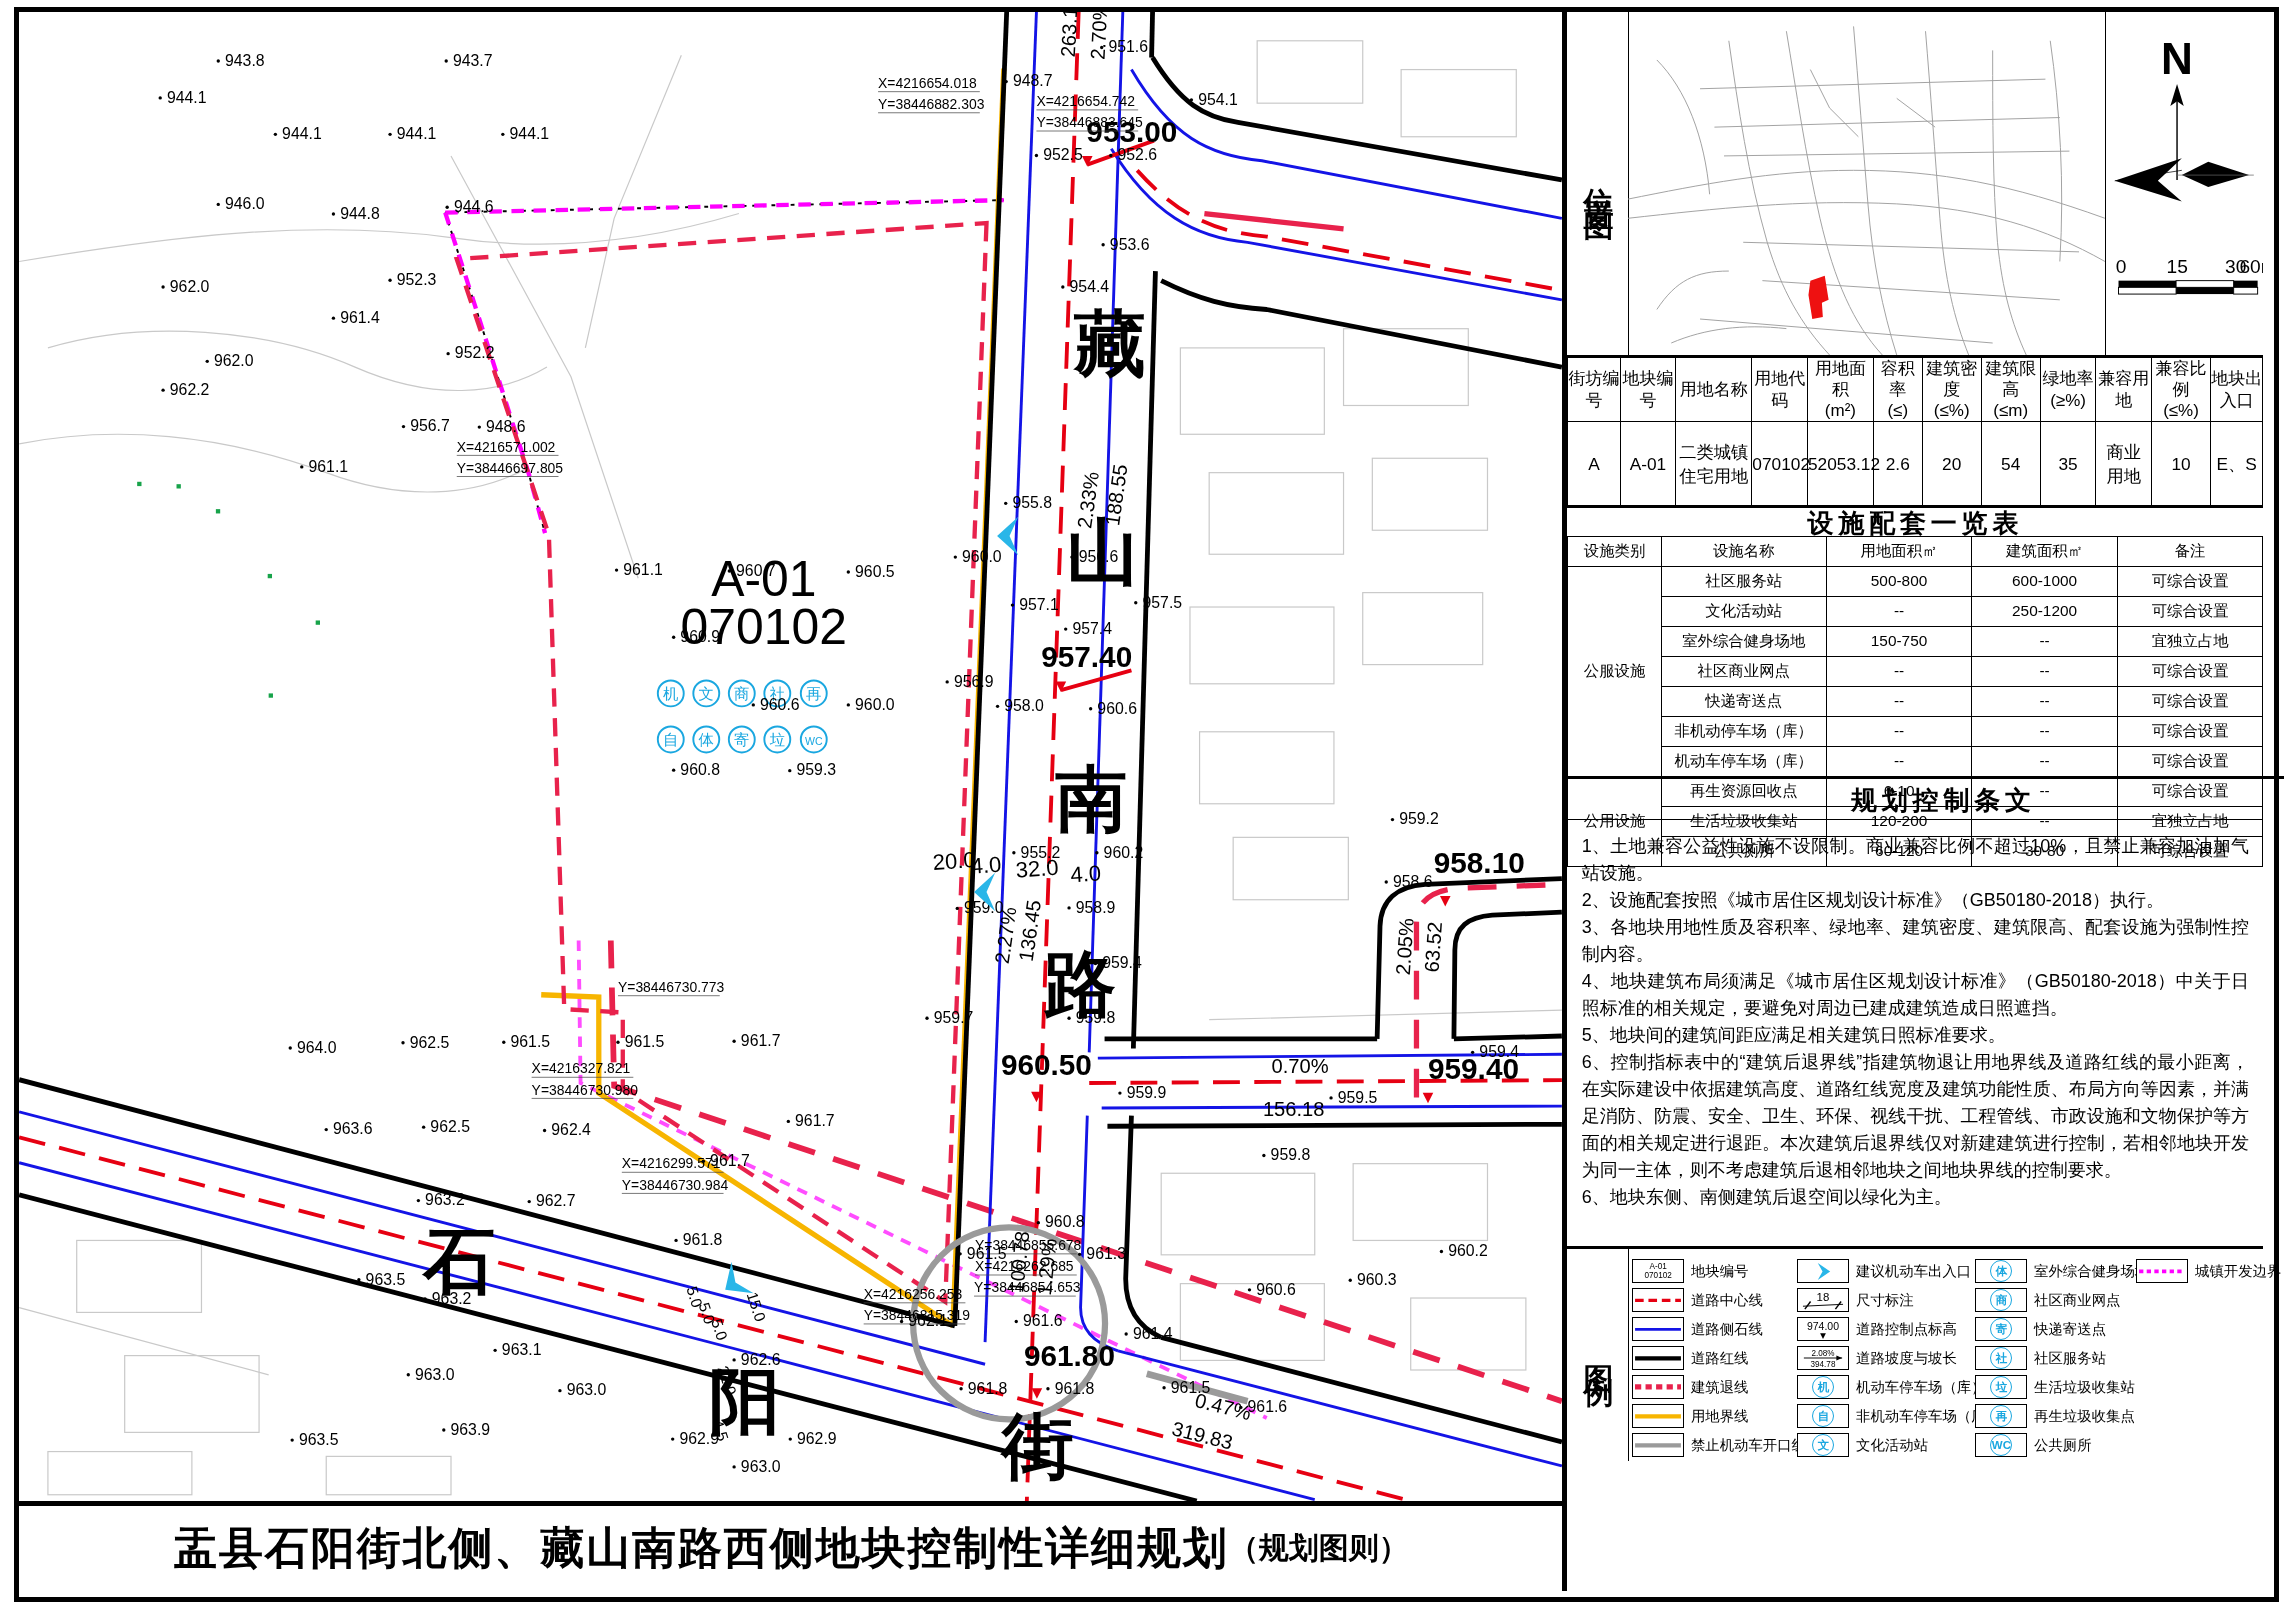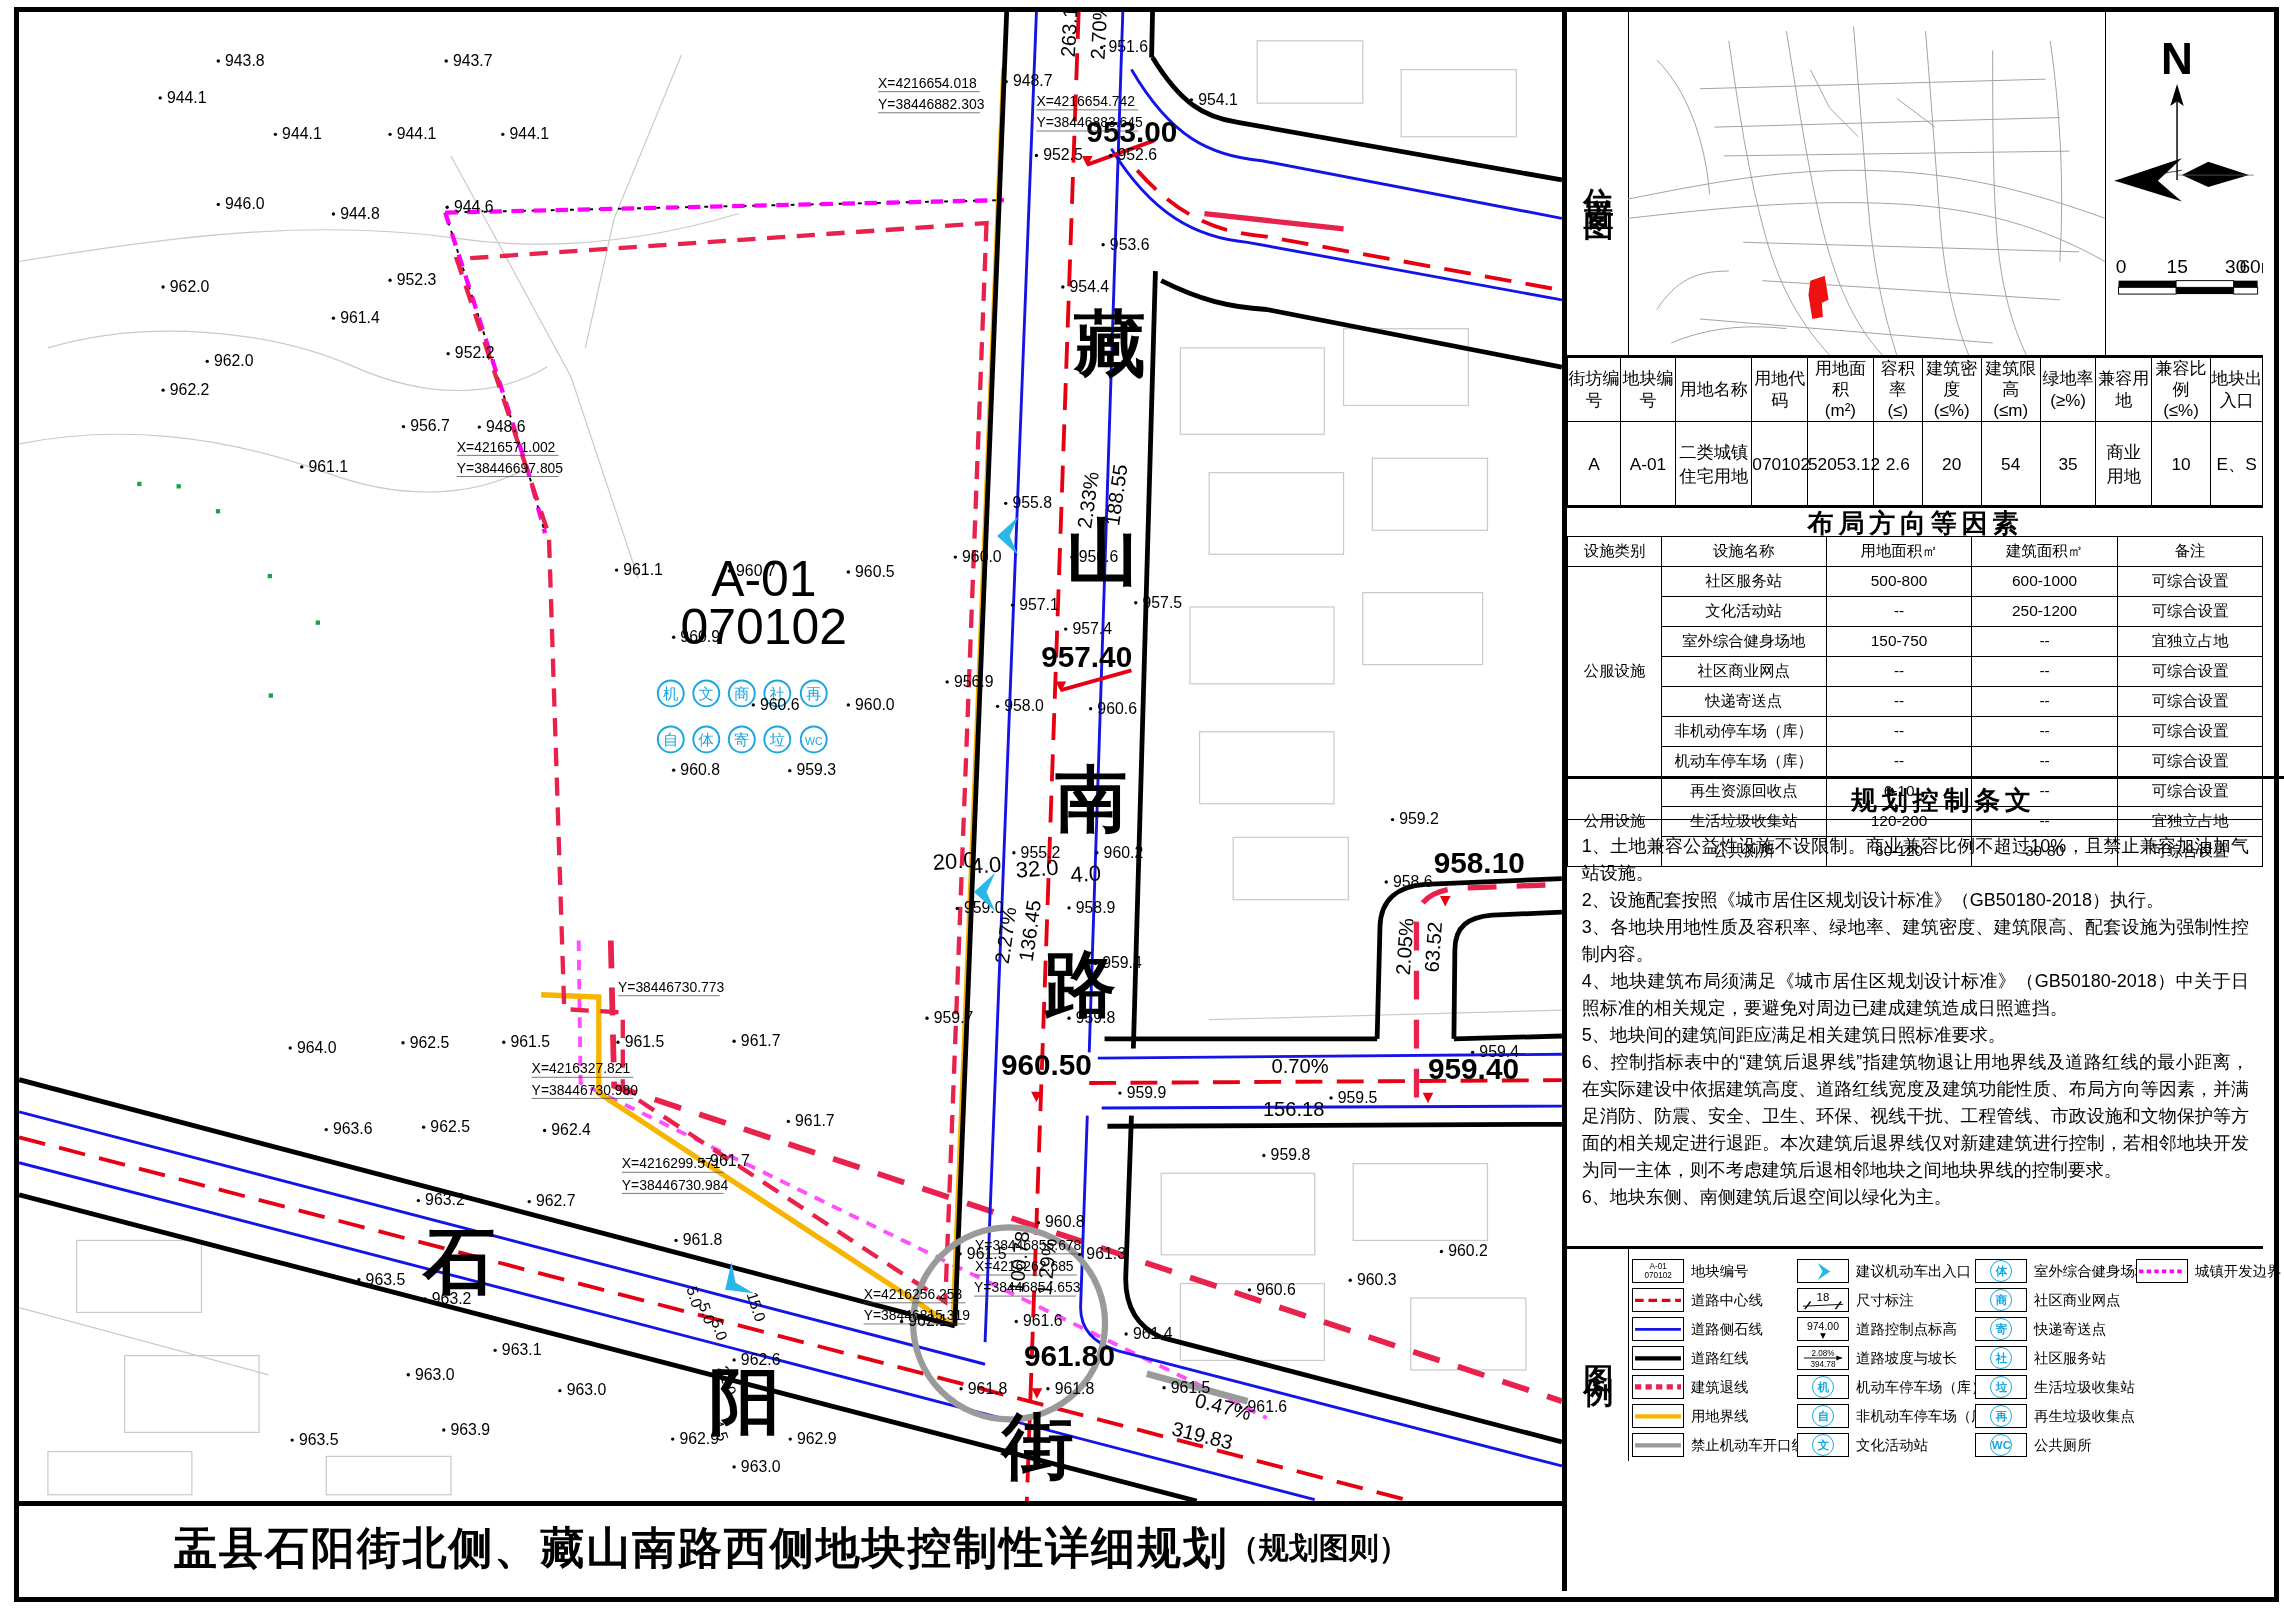--- a/index.html
+++ b/index.html
@@ -561,21 +561,21 @@
               <td>35</td>
               <td>商业
 用地</td>
               <td>10</td>
               <td>E、S</td>
             </tr>
           </tbody>
         </table>
     </div>
 
-    <div class="secTitle facTitle">布局方向等因素</div>
+    <div class="secTitle facTitle">设施配套一览表</div>
     <div class="facTable">
       <table id="facilityTable">
           <thead>
             <tr id="facHead">
               <th style="width: 13%;">设施类别</th>
               <th style="width: 24%;">设施名称</th>
               <th style="width: 21%;">用地面积㎡</th>
               <th style="width: 21%;">建筑面积㎡</th>
               <th style="width: 21%;">备注</th>
             </tr>

